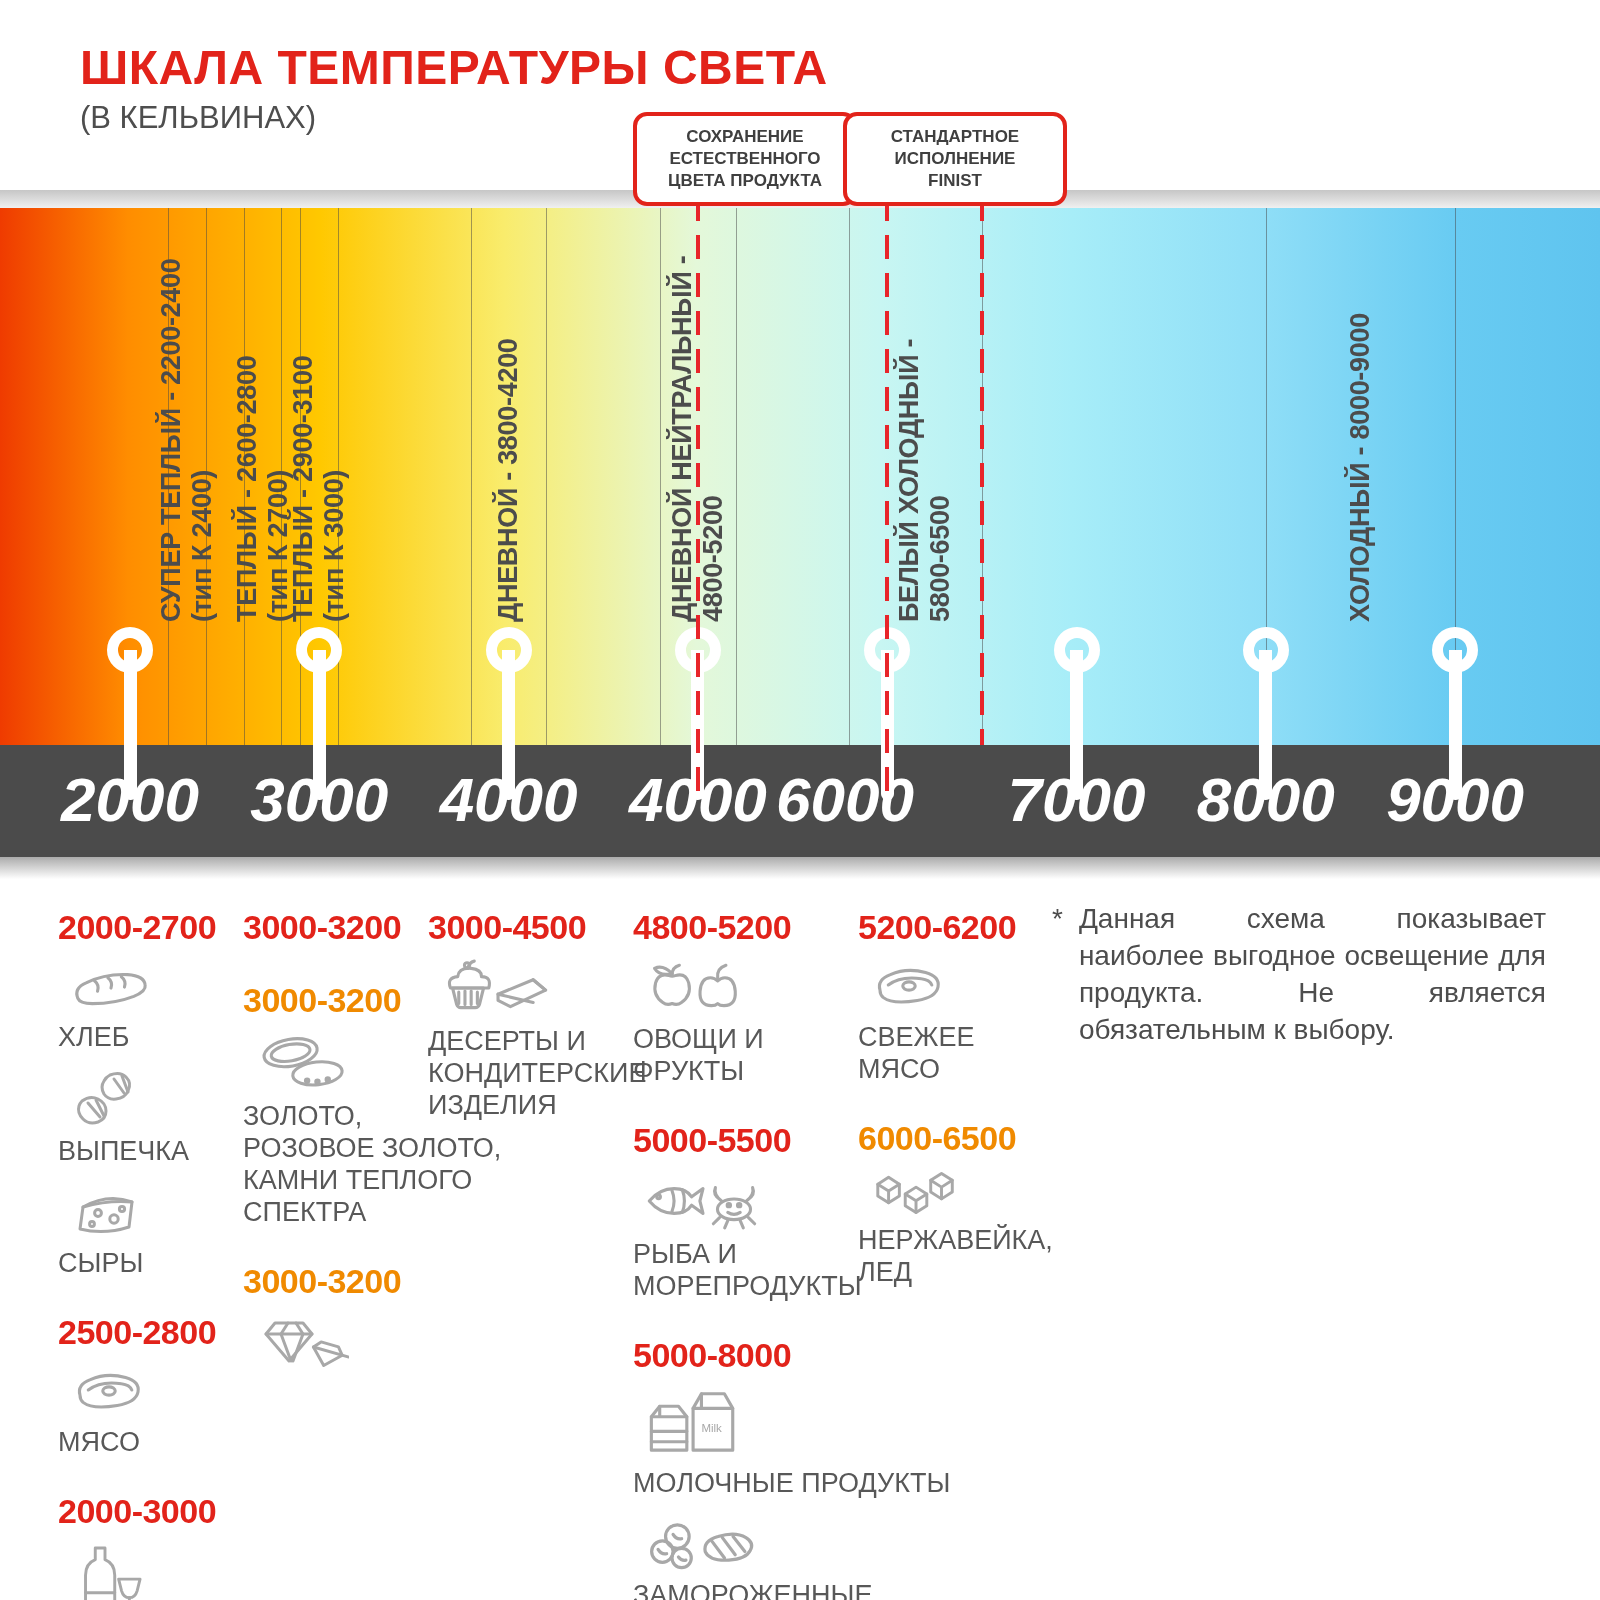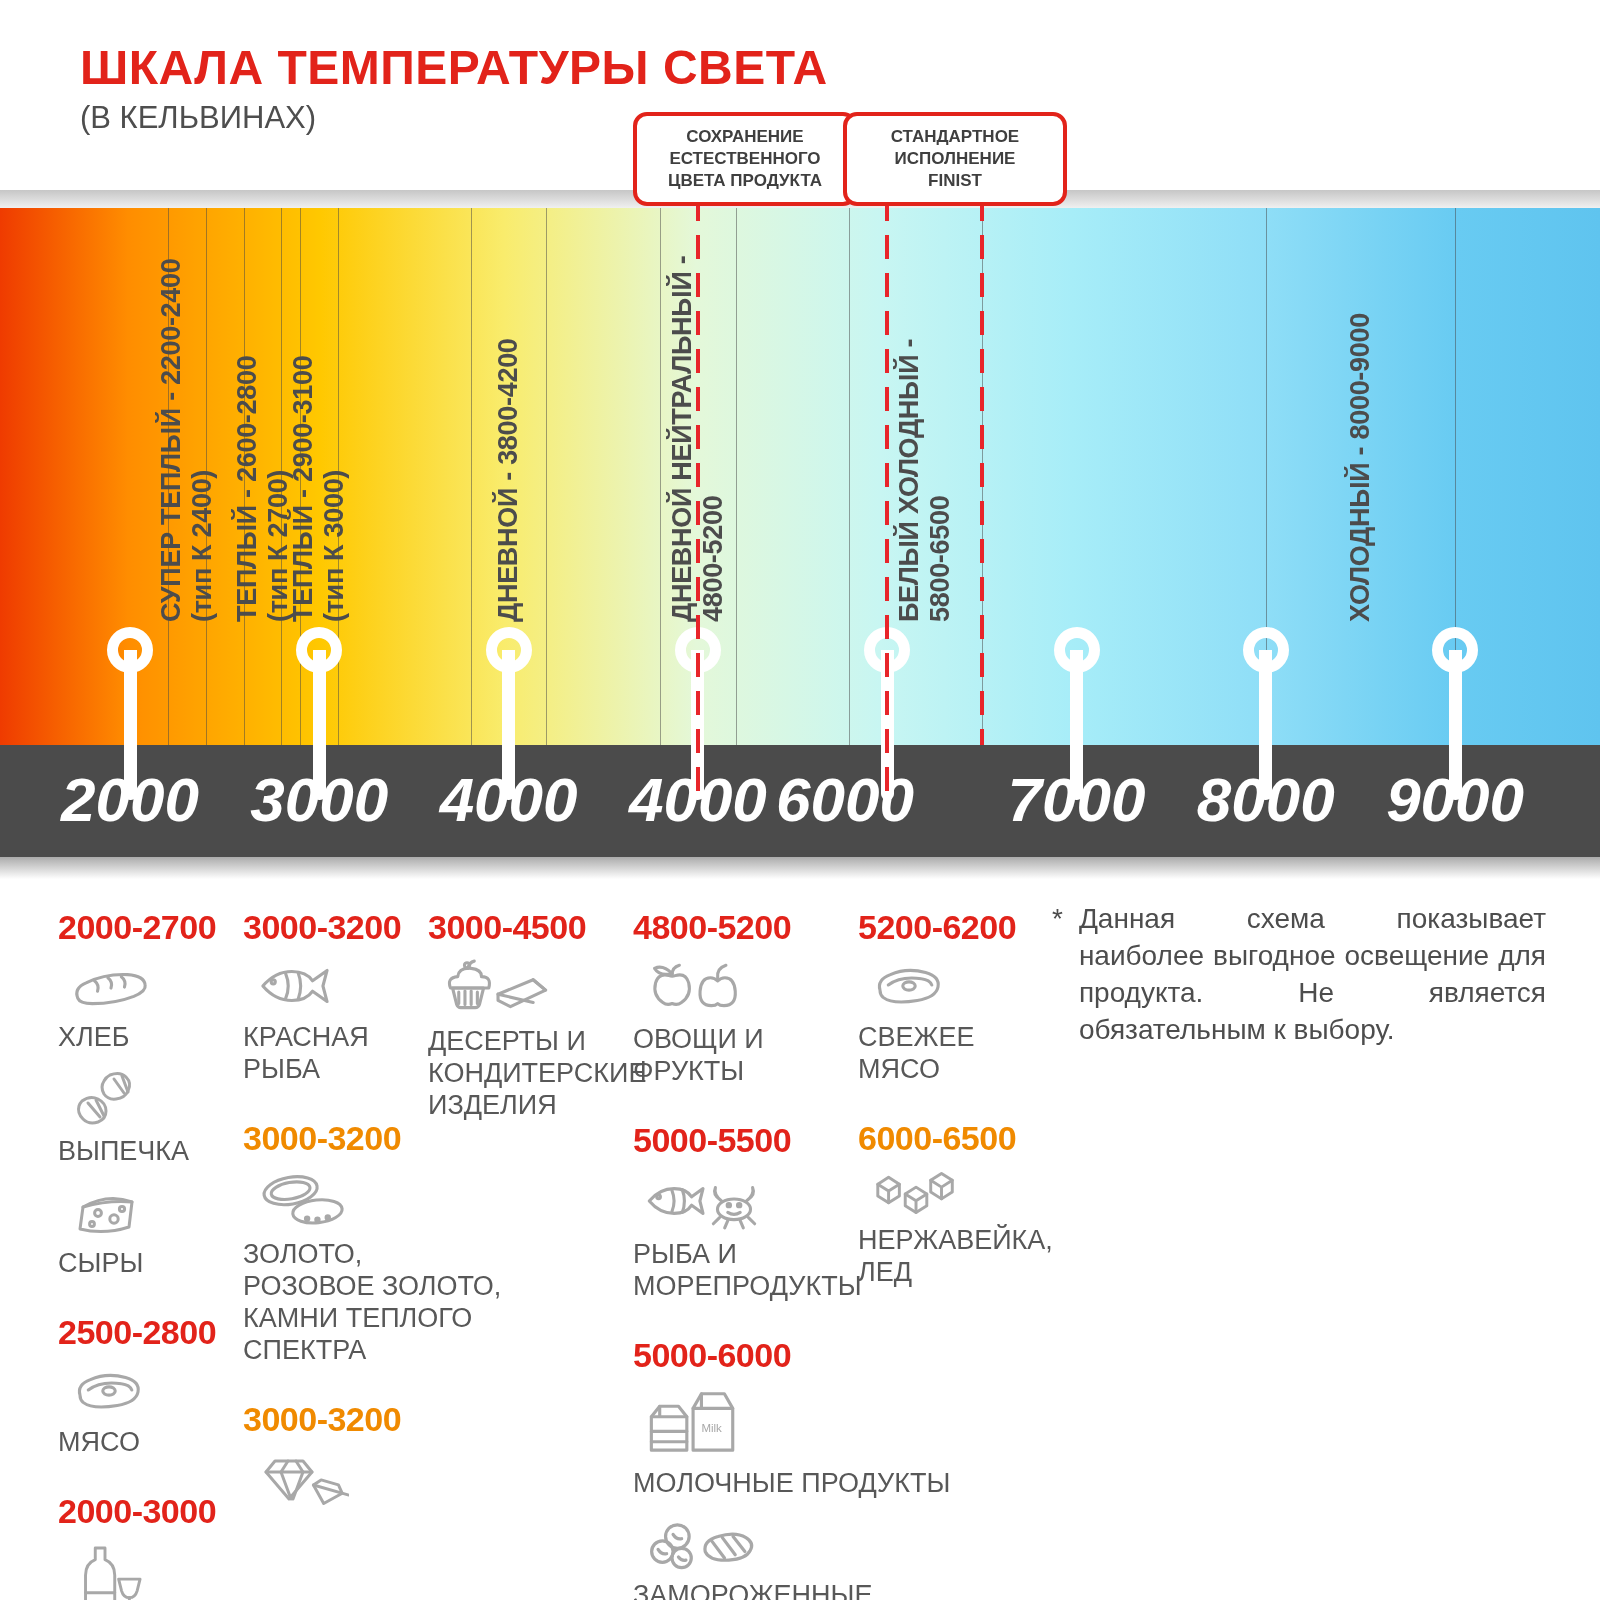--- a/index.html
+++ b/index.html
@@ -202,29 +202,20 @@
             <line x1="18" y1="52" x2="48" y2="52"></line>
             <line x1="18" y1="70" x2="48" y2="70"></line>
             <path d="M52 38 h22 l-3 12 q-2 7-8 7 q-6 0-8-7 Z"></path>
             <line x1="63" y1="57" x2="63" y2="74"></line>
             <line x1="55" y1="76" x2="71" y2="76"></line>
           </svg></div>
       </div>
     </div>
     <div class="legend-col" style="left: 243px;">
       <div class="range red">3000-3200</div>
-      <div class="product">
-        <div class="p-icon"><svg viewBox="0 0 80 56" width="86" height="58">
-            <path d="M8 28 q12-14 28-14 q14 0 20 9 l14-10 -4 15 4 15 -14-10 q-6 9-20 9 q-16 0-28-14Z"></path>
-            <circle cx="18" cy="24" r="2"></circle>
-            <path d="M30 16 q5 12 0 24 M42 15 q5 13 0 26"></path>
-          </svg></div>
-        <div class="p-label">КРАСНАЯ
-РЫБА</div>
-      </div>
       <div class="range orange">3000-3200</div>
       <div class="product">
         <div class="p-icon"><svg viewBox="0 0 92 62" width="100" height="64">
             <ellipse cx="34" cy="22" rx="26" ry="13" transform="rotate(-10 34 22)"></ellipse>
             <ellipse cx="34" cy="22" rx="19" ry="8" transform="rotate(-10 34 22)"></ellipse>
             <ellipse cx="60" cy="42" rx="24" ry="11" transform="rotate(-6 60 42)"></ellipse>
             <circle cx="50" cy="49" r="1.6"></circle>
             <circle cx="60" cy="50" r="1.6"></circle>
             <circle cx="70" cy="48" r="1.6"></circle>
           </svg></div>
@@ -285,21 +276,21 @@
             <ellipse cx="86" cy="38" rx="16" ry="10"></ellipse>
             <path d="M74 30 q-8-6-6-13 M68 17 q-3 7 5 12 M98 30 q8-6 6-13 M104 17 q3 7-5 12"></path>
             <path d="M72 46 l-6 6 M80 49 l-3 7 M92 49 l3 7 M100 46 l6 6"></path>
             <circle cx="81" cy="34" r="1.6"></circle>
             <circle cx="91" cy="34" r="1.6"></circle>
             <path d="M80 41 q6 4 12 0"></path>
           </svg></div>
         <div class="p-label">РЫБА И
 МОРЕПРОДУКТЫ</div>
       </div>
-      <div class="range red">5000-6000</div>
+      <div class="range red">5000-8000</div>
       <div class="product">
         <div class="p-icon"><svg viewBox="0 0 92 72" width="96" height="76">
             <path d="M8 30 l8-10 h18 l8 10 v32 h-34Z"></path>
             <path d="M16 20 v10 h18 M8 30 h34 M8 44 h34 M8 54 h34"></path>
             <path d="M48 22 l8-14 h22 l8 14 v40 h-38Z"></path>
             <path d="M56 8 v14 h22 M48 22 h38"></path>
             <text x="56" y="45">Milk</text>
           </svg></div>
         <div class="p-label">МОЛОЧНЫЕ ПРОДУКТЫ</div>
       </div>

